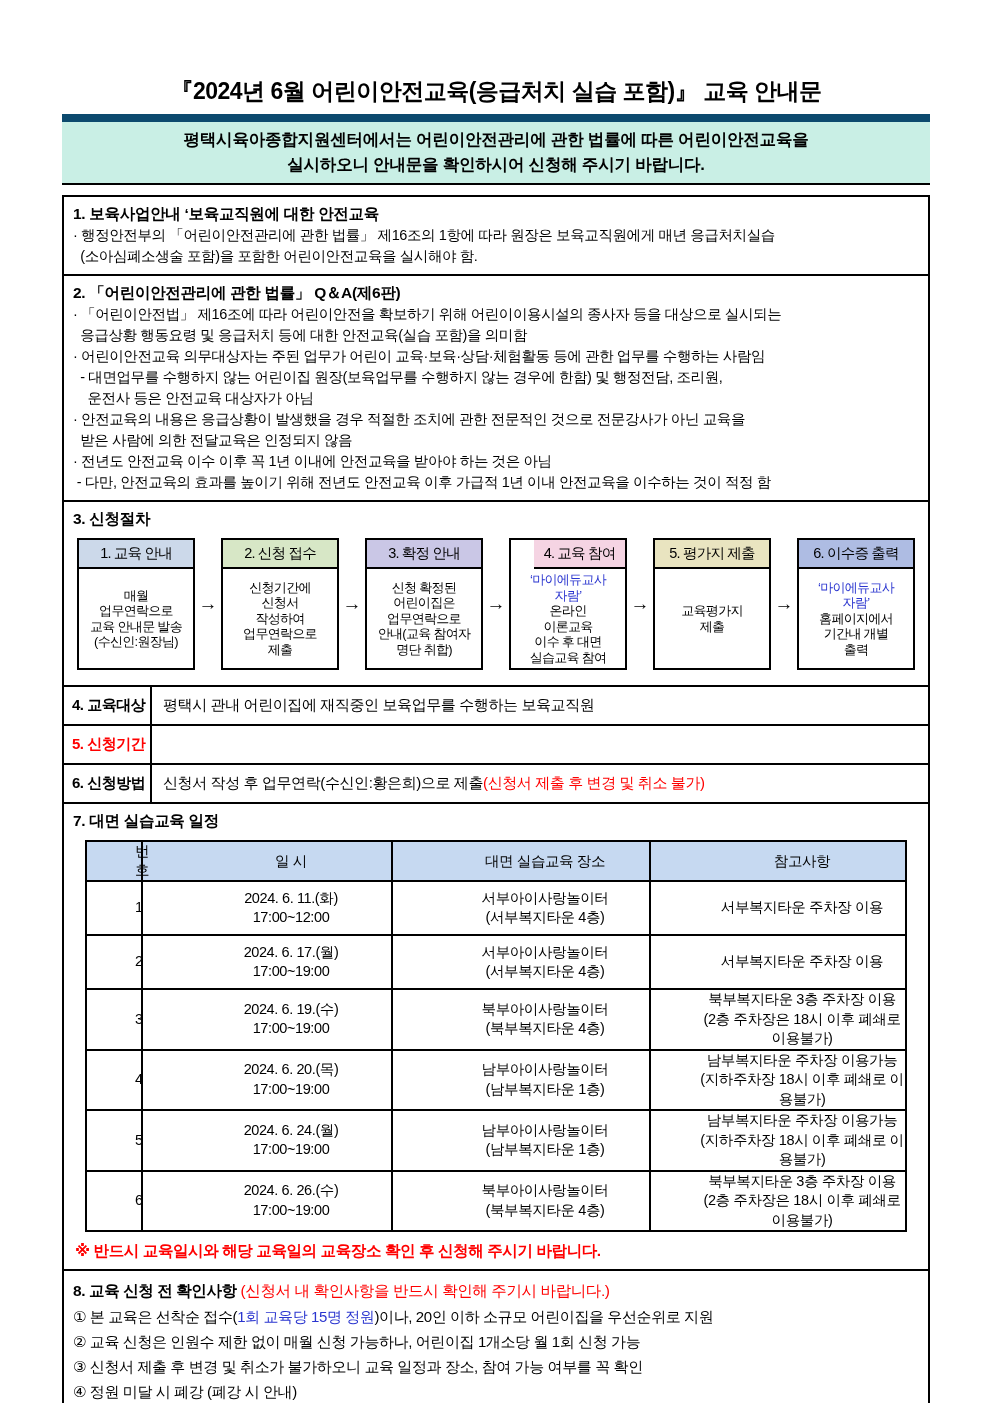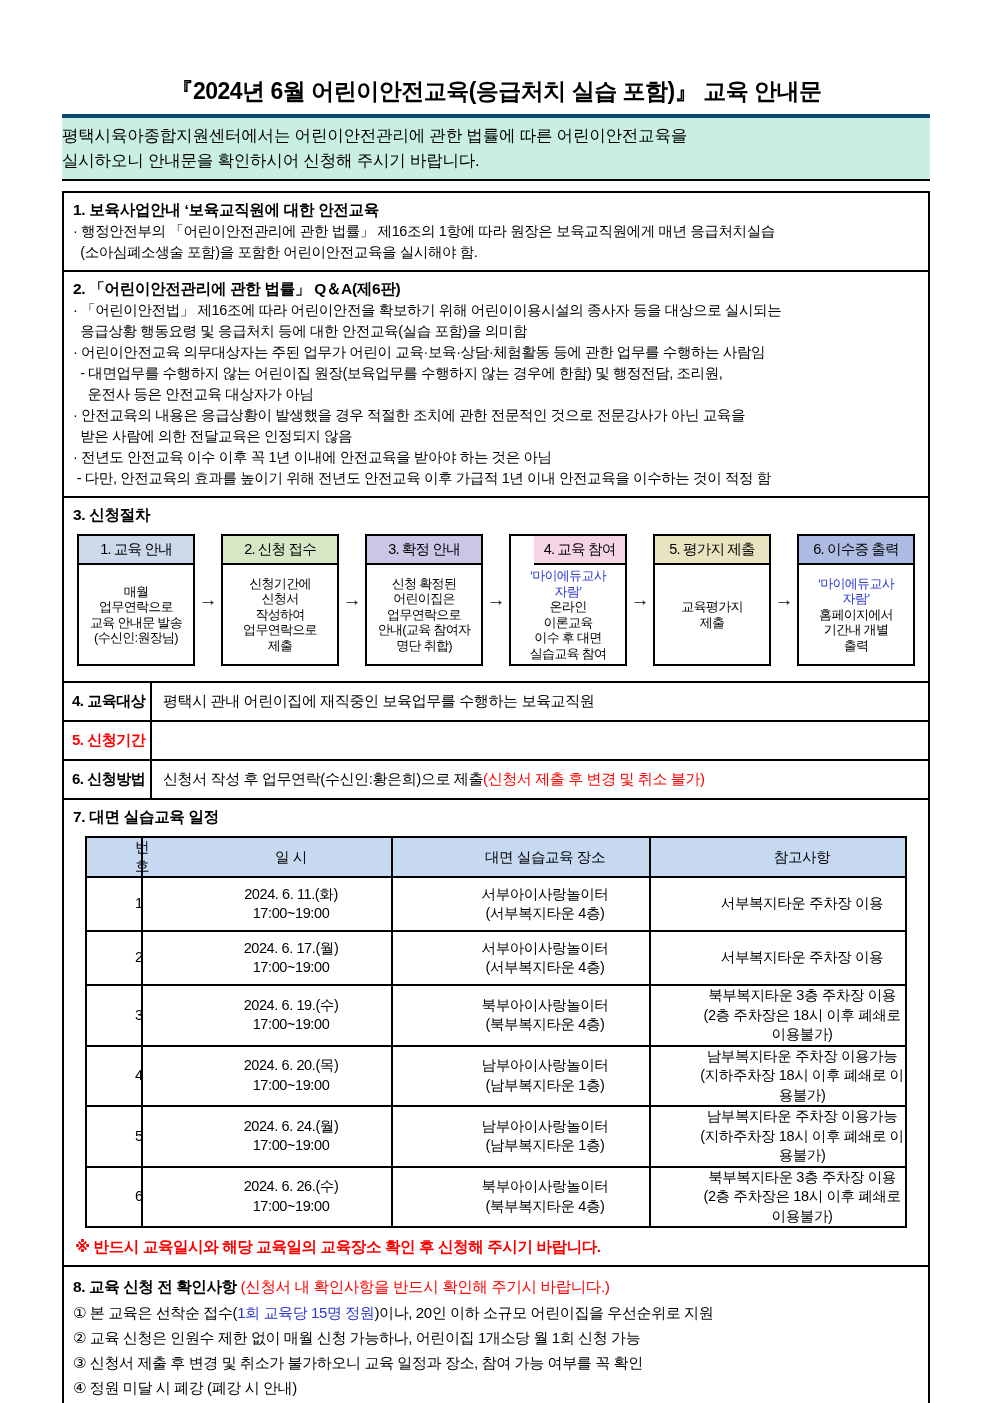--- a/index.html
+++ b/index.html
@@ -12,22 +12,22 @@
   .page { position:relative; width:992px; height:1403px; overflow:hidden; }
   .content { margin:0 62px; width:868px; }
 
   .doc-title {
     margin-top:76px; text-align:center;
     font-size:23px; font-weight:bold; letter-spacing:-0.5px;
   }
 
   .banner {
     margin-top:7px;
-    border-top:4px solid #0c4a6e; border-bottom:2px solid #000;
-    font-weight:normal; font-size:16.5px;
+    border-top:8px solid #0c4a6e; border-bottom:2px solid #000;
+    text-align:center; font-weight:bold; font-size:16.5px;
     padding:5px 0 6px; line-height:25px; letter-spacing:-0.2px;
   }
 
   .main { margin-top:10px; border:2px solid #000; }
   .sec { border-bottom:2px solid #000; padding:5px 9px 7px; }
   .sec.last { border-bottom:none; }
   .sec-title { font-weight:bold; font-size:15.5px; line-height:23px; letter-spacing:-0.3px; }
   .tline { font-size:14.5px; line-height:21px; white-space:pre-wrap; letter-spacing:-0.4px; }
 
   
@@ -198,21 +198,21 @@
             <tbody>
                 <tr>
               <th class="thead-cell" style="background: rgb(198, 217, 241);">번호</th>
               <th class="thead-cell" style="background: rgb(198, 217, 241);">일  시</th>
               <th class="thead-cell" style="background: rgb(198, 217, 241);">대면 실습교육 장소</th>
               <th class="thead-cell" style="background: rgb(198, 217, 241);">참고사항</th>
             </tr>
             <tr>
               <td>1</td>
               <td>2024. 6. 11.(화)
-17:00~19:00</td>
+17:00~12:00</td>
               <td>서부아이사랑놀이터
 (서부복지타운 4층)</td>
               <td>서부복지타운 주차장 이용</td>
             </tr>
             <tr>
               <td>2</td>
               <td>2024. 6. 17.(월)
 17:00~19:00</td>
               <td>서부아이사랑놀이터
 (서부복지타운 4층)</td>

